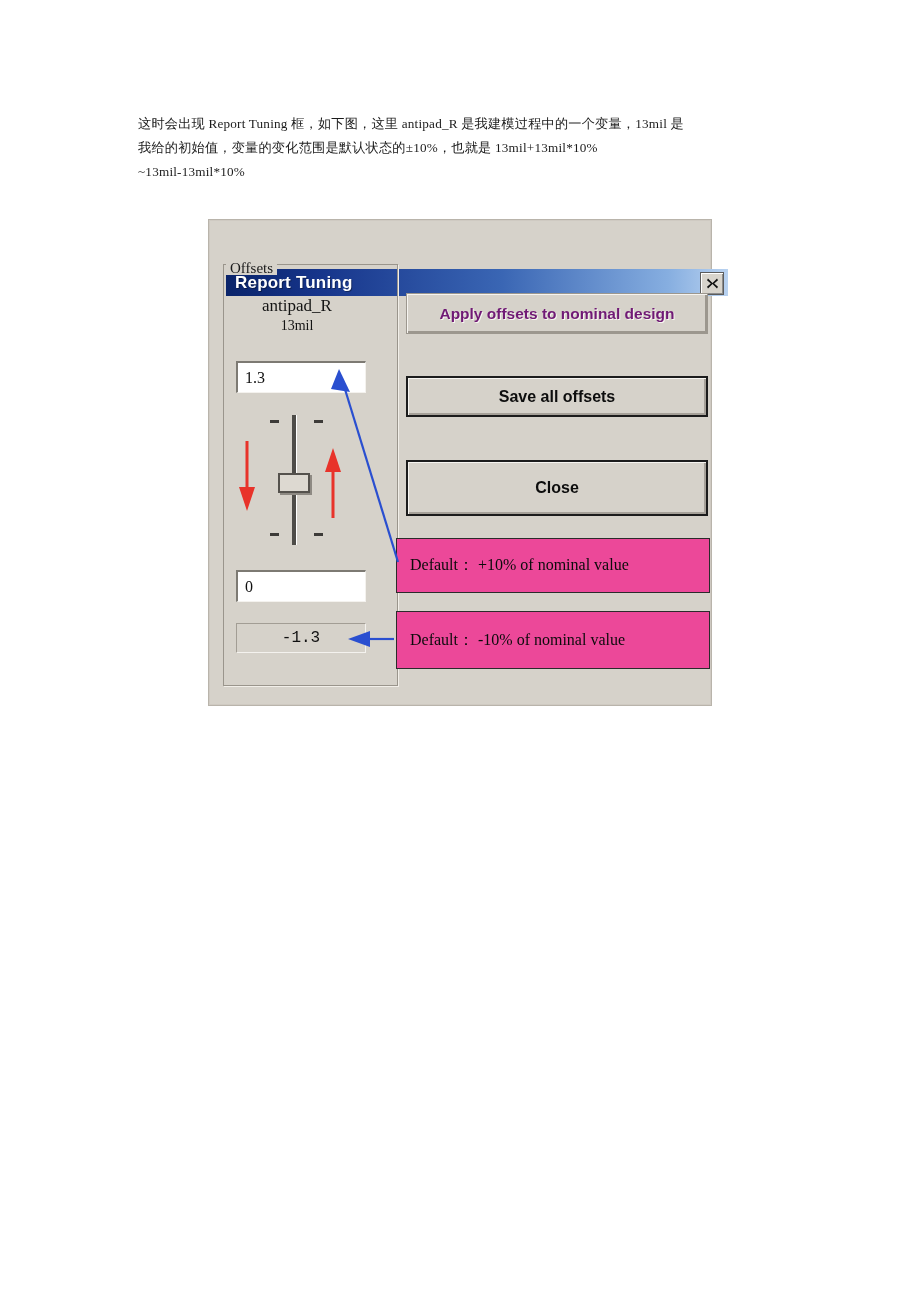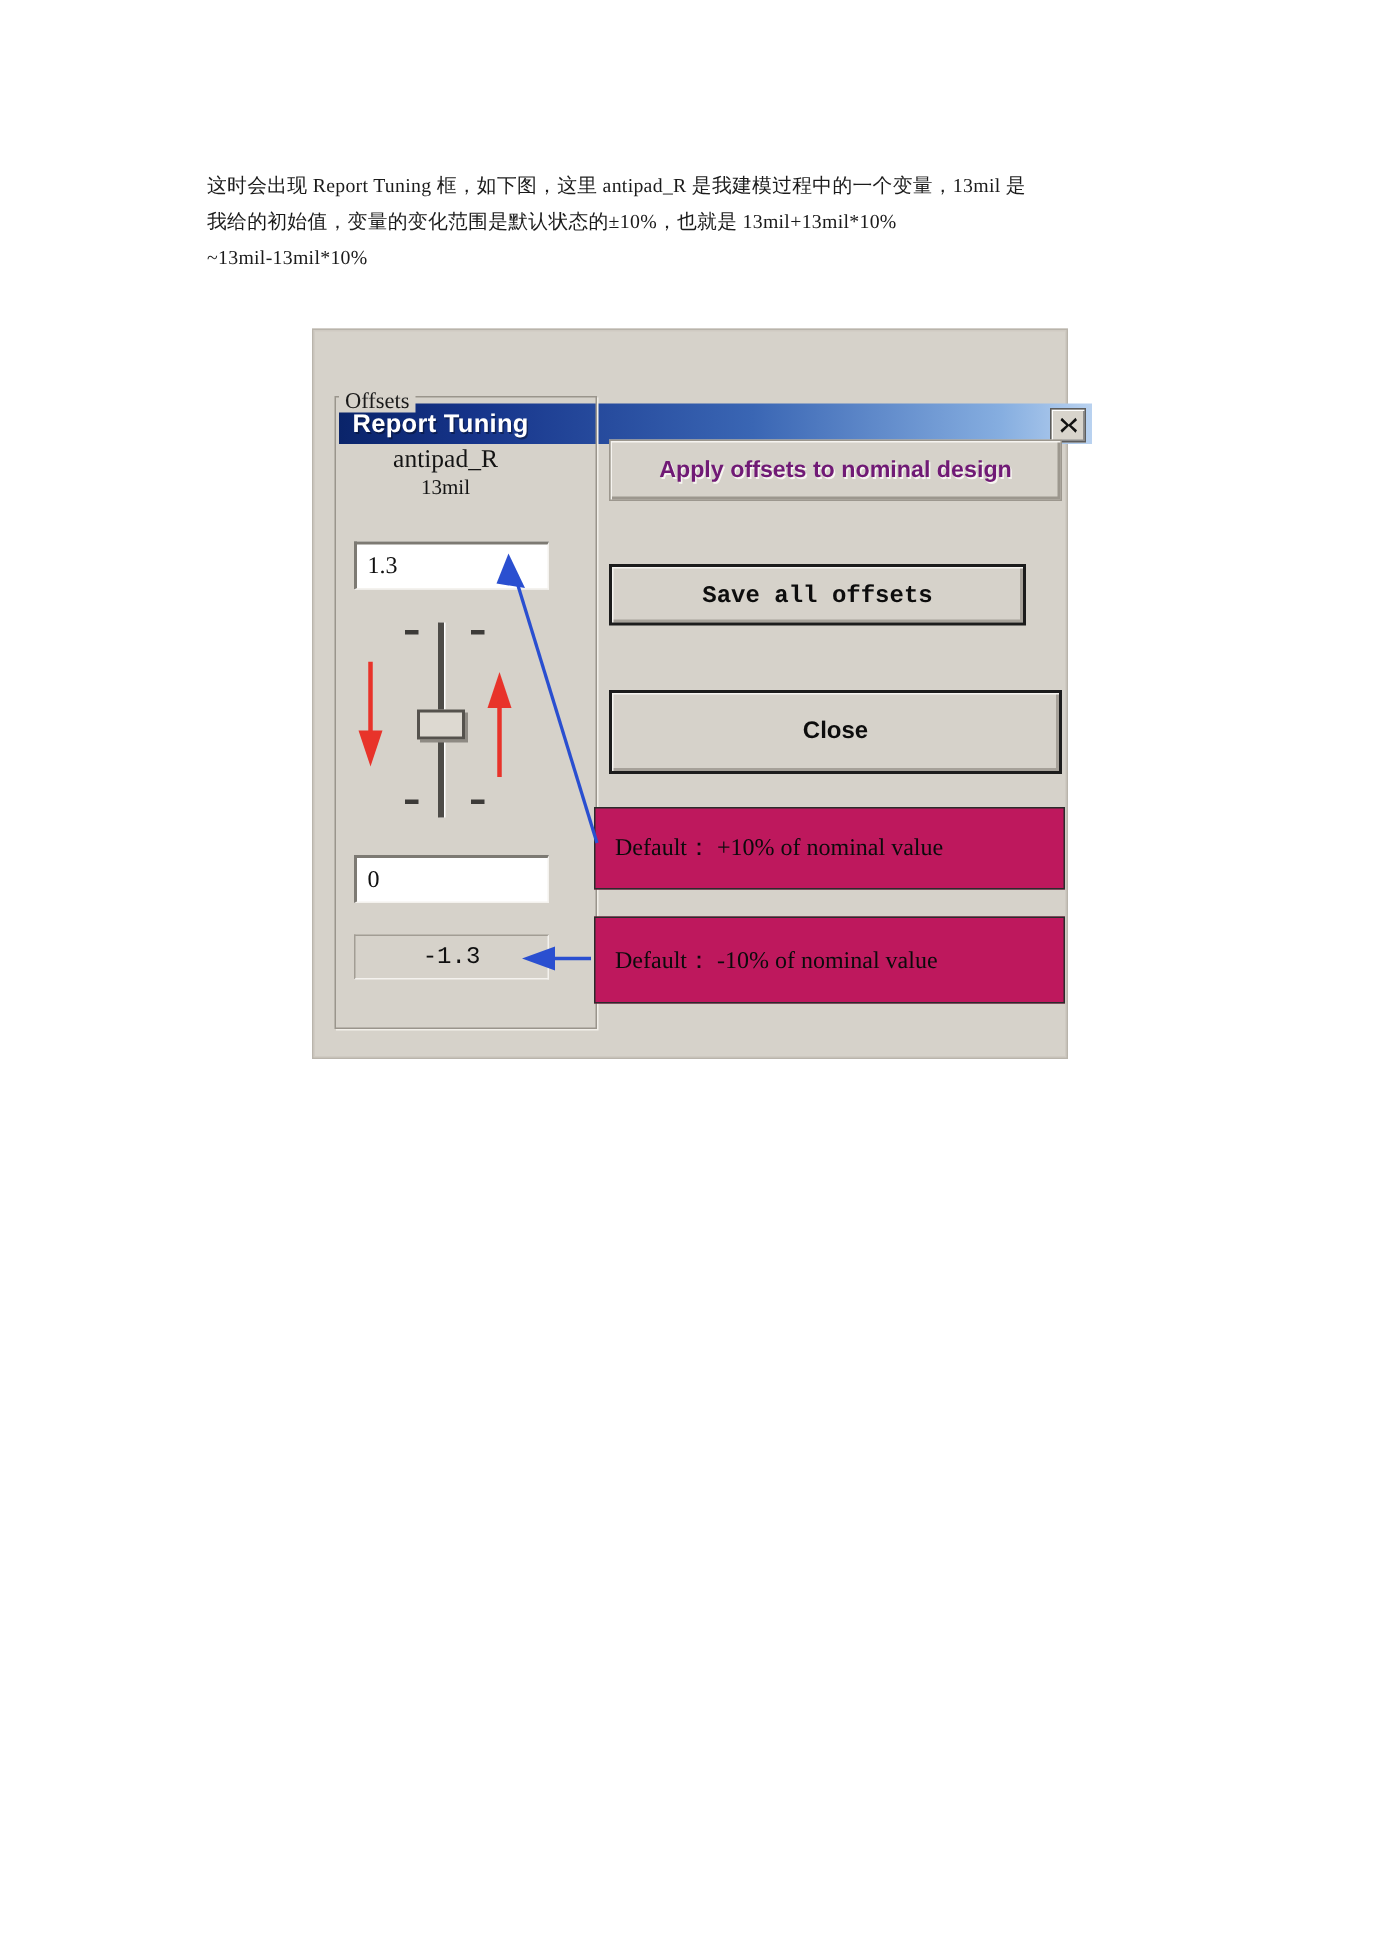--- a/index.html
+++ b/index.html
@@ -215,27 +215,27 @@
   .btn.disabled {
     border: 1px solid #9c978e;
     box-shadow: inset 1px 1px 0 #f6f4f0, inset -2px -2px 0 #9c978e;
     font-size: 15.5px;
     font-weight: bold;
     color: #701a75;
     text-shadow: 1px 1px 0 #f7f5f1;
     cursor: default;
   }
   #btn-apply { left: 406px; top: 293px; width: 302px; height: 41px; }
-  #btn-save  { left: 406px; top: 376px; width: 278px; height: 41px; font-family: Liberation Mono, monospace; }
+  #btn-save  { left: 406px; top: 376px; width: 302px; height: 41px; }
   #btn-close { left: 406px; top: 460px; width: 302px; height: 56px; }
 
   
   .callout {
     position: absolute;
-    background: #be185d;
+    background: #ec4899;
     border: 1px solid #2b2b2b;
     box-sizing: border-box;
     display: flex;
     align-items: center;
     font-family: "Liberation Serif", "DejaVu Serif", serif;
     font-size: 16px;
     color: #0b0b0b;
   }
   .callout span { padding-left: 13px; }
   #callout-plus  { left: 396px; top: 538px; width: 314px; height: 55px; }

